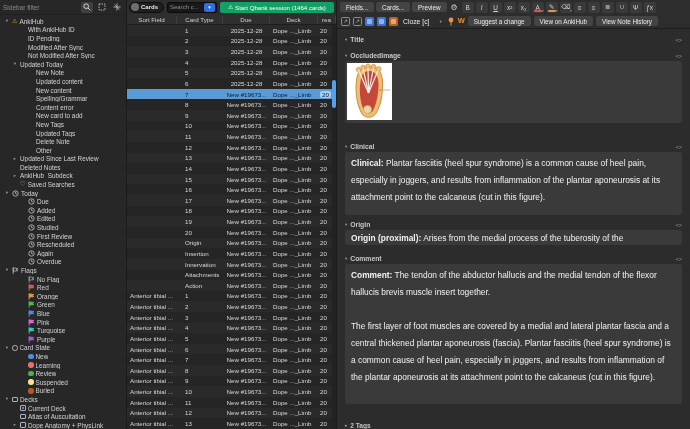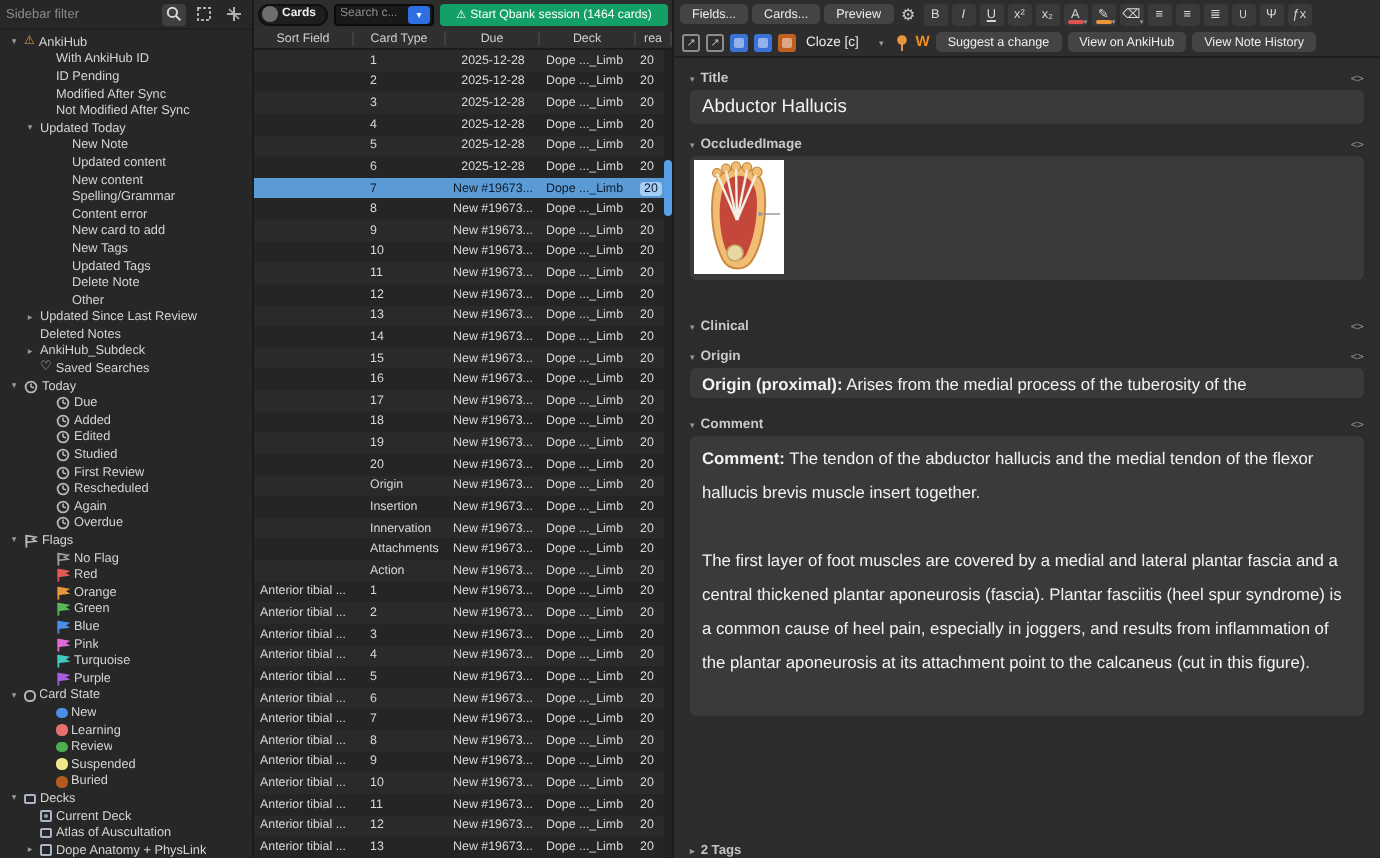--- a/index.html
+++ b/index.html
@@ -835,23 +835,20 @@
       <span class="btn">View Note History</span>
       <span class="spacer"></span>
     </div>
     <div class="e-fields" id="fields-host">
         <div class="field f-Title">
           <div class="f-head">
             <span class="fchev">▾</span>
             <span class="fname">Title</span>
             <span class="fcode">&lt;&gt;</span>
           </div>
-          <div class="f-box">
-            <div>Abductor Hallucis</div>
-          </div>
         </div>
         <div class="field f-OccludedImage">
           <div class="f-head">
             <span class="fchev">▾</span>
             <span class="fname">OccludedImage</span>
             <span class="fcode">&lt;&gt;</span>
           </div>
           <div class="f-box">
   <svg width="45" height="57" viewBox="0 0 45 57">
     <rect width="45" height="57" fill="#ffffff"></rect>
@@ -874,20 +871,23 @@
     <circle cx="33" cy="27" r="1" fill="#9a9a9a"></circle>
   </svg>
 </div>
         </div>
         <div class="field f-Clinical">
           <div class="f-head">
             <span class="fchev">▾</span>
             <span class="fname">Clinical</span>
             <span class="fcode">&lt;&gt;</span>
           </div>
+          <div class="f-box">
+            <div><b>Clinical:</b> Plantar fasciitis (heel spur syndrome) is a common cause of heel pain, especially in joggers, and results from inflammation of the plantar aponeurosis at its attachment point to the calcaneus (cut in this figure).</div>
+          </div>
         </div>
         <div class="field f-Origin">
           <div class="f-head">
             <span class="fchev">▾</span>
             <span class="fname">Origin</span>
             <span class="fcode">&lt;&gt;</span>
           </div>
           <div class="f-box">
             <div><b>Origin (proximal):</b> Arises from the medial process of the tuberosity of the</div>
           </div>

